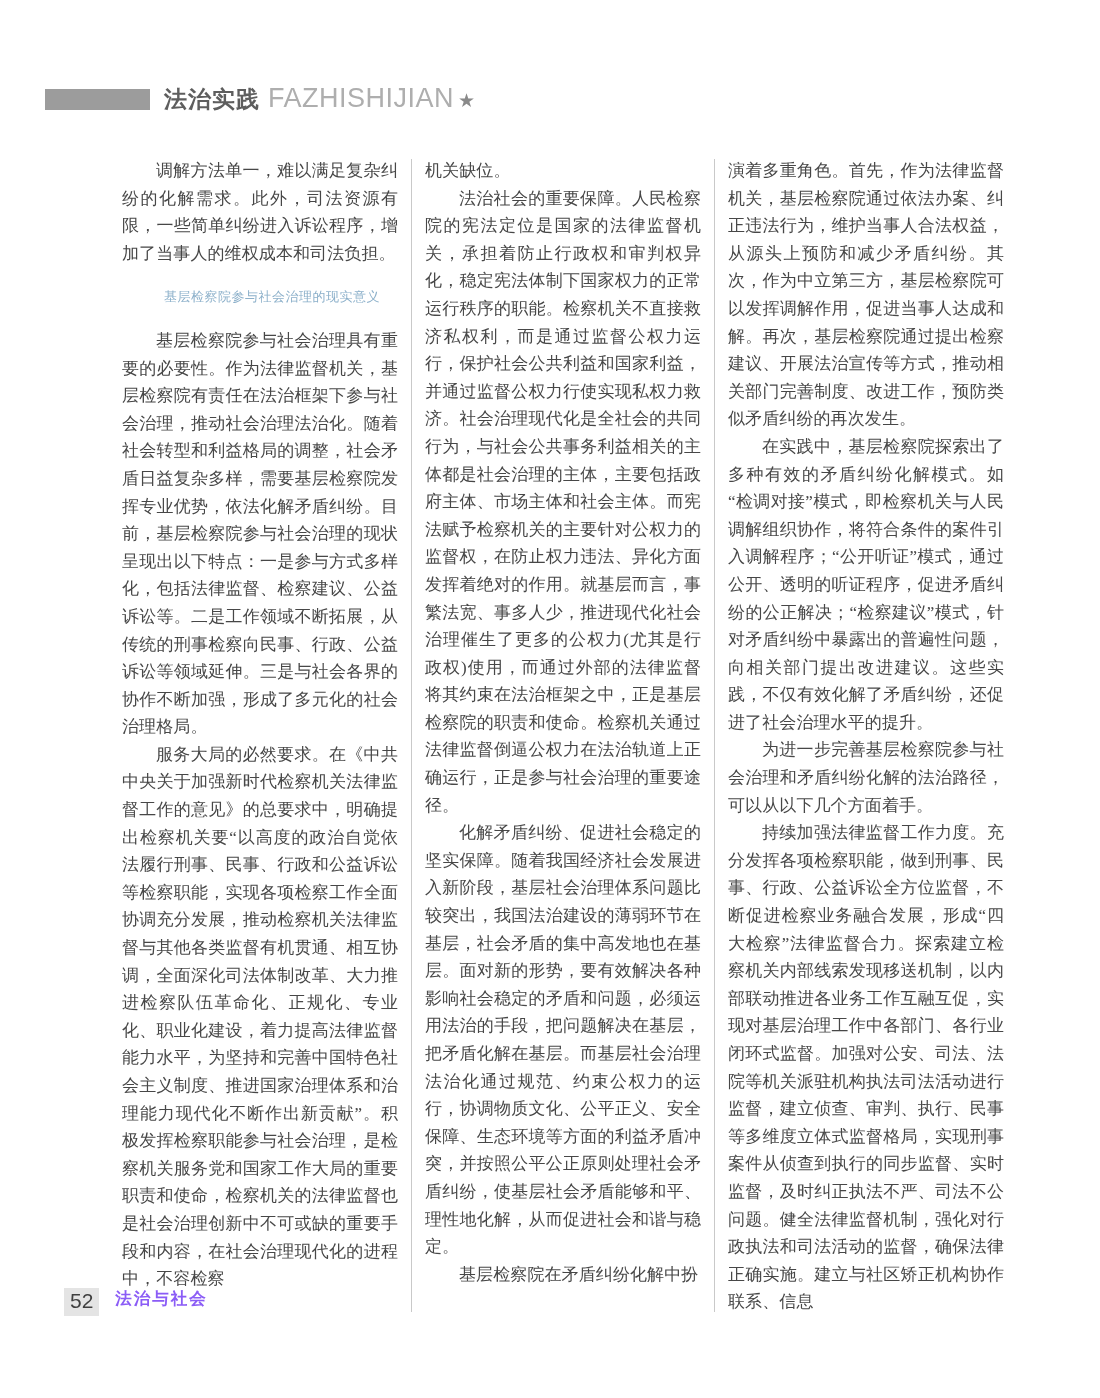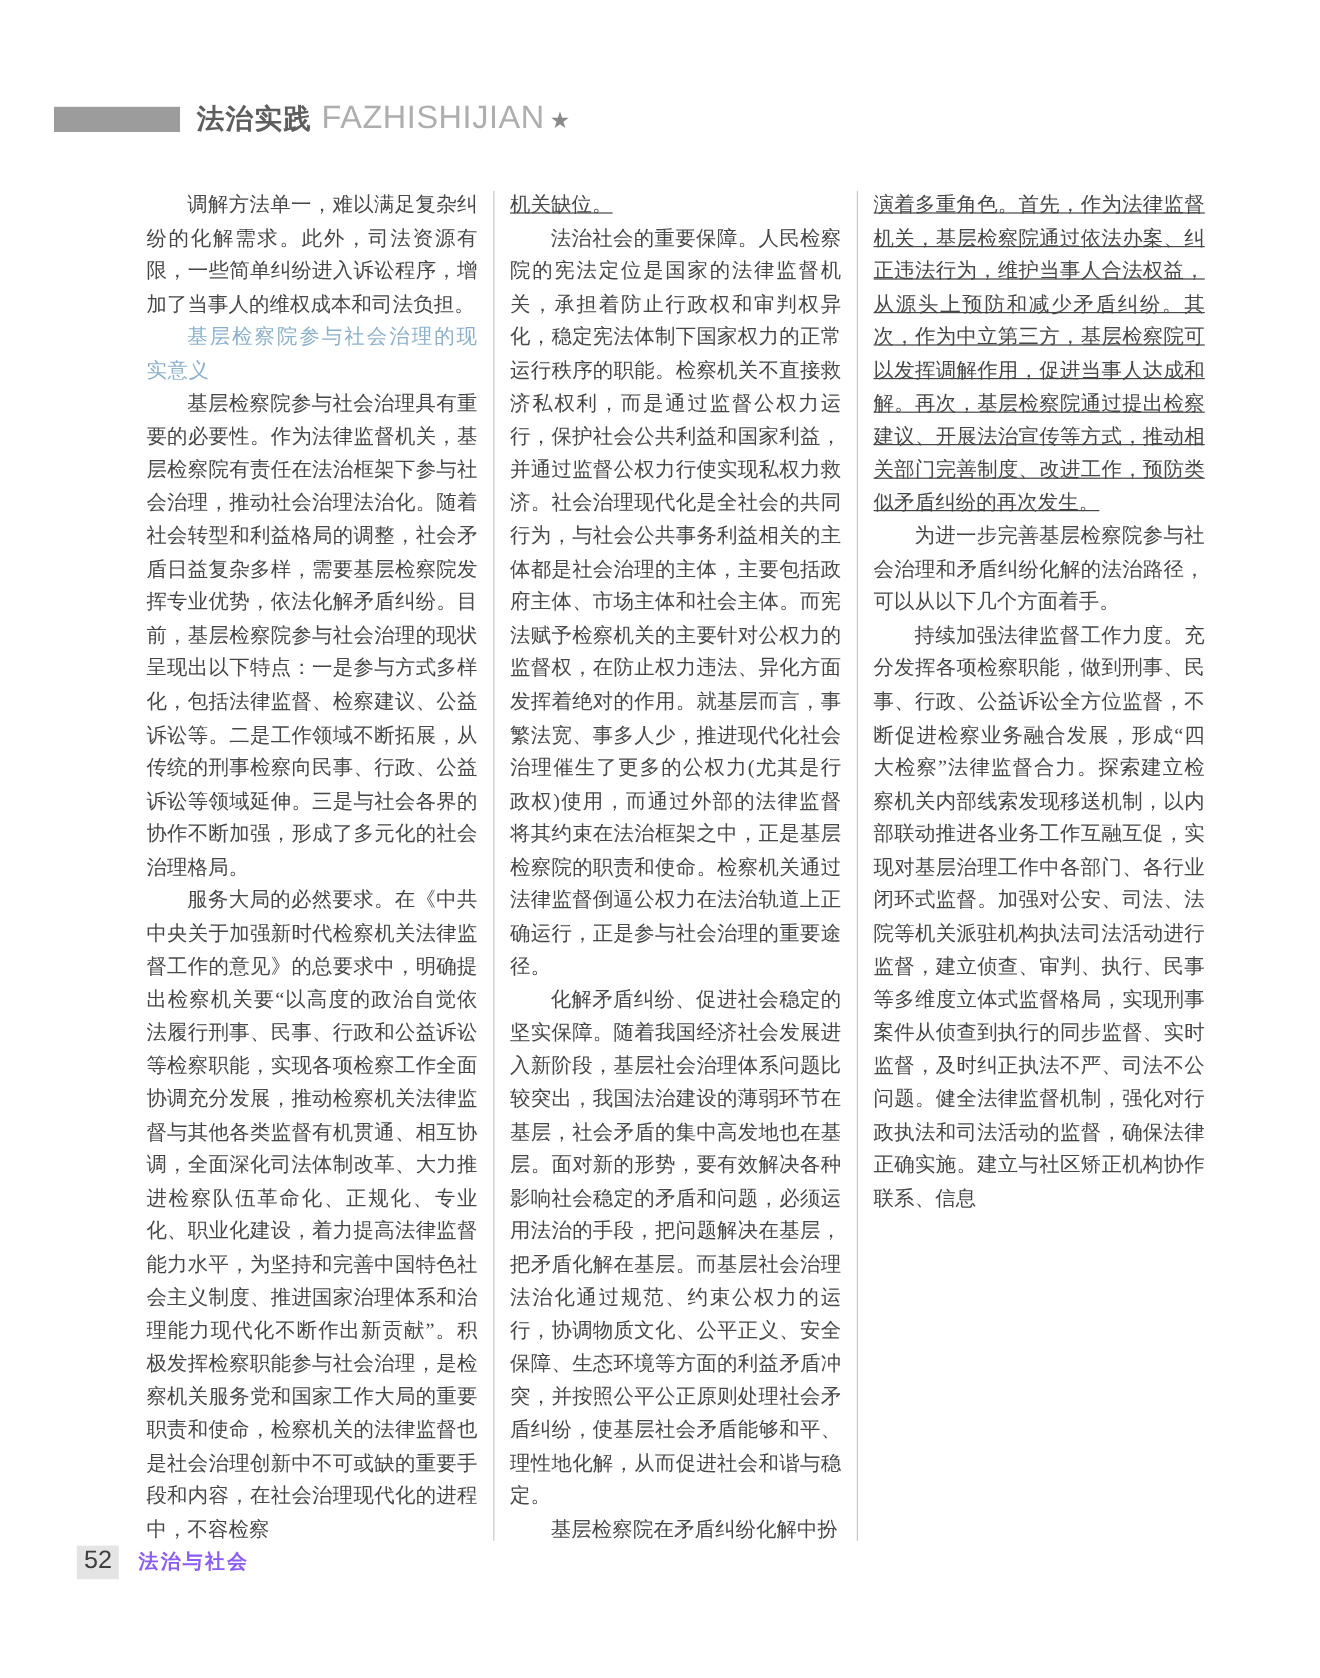--- a/index.html
+++ b/index.html
@@ -68,39 +68,38 @@
     text-align: justify;
     letter-spacing: 0.1px;
   }
   .col-divider {
     width: 1px;
     background: #c9c9c9;
     margin: 2px 13px 4px 13px;
   }
   .col p { margin: 0; }
   .para { text-indent: 2em; }
-  .cont { text-indent: 0; text-decoration: underline; }
+  .cont { text-indent: 0; }
   .col h2.heading {
-    margin: 0;
-    font-size: 17px;
+    margin: 16px;
+    font-size: 13px;
     font-weight: normal;
     line-height: 27.6px;
     text-indent: 2em;
     text-align: justify;
     letter-spacing: 0.5px;
     font-family: "Liberation Sans", "DejaVu Sans", sans-serif;
     color: #8cb0ca;
   }
 
   
   .page-footer {
     position: absolute;
     left: 64px; top: 1288px;
     display: flex;
-    align-items: center;
   }
   .page-number {
     background: #e4e4e4;
     color: #3f3f3f;
     font-family: "Liberation Sans", "DejaVu Sans", sans-serif;
     font-size: 21px;
     padding: 1px 6px 3px 6px;
   }
   .journal-name {
     margin-left: 16px;
@@ -140,20 +139,21 @@
       <p class="cont">机关缺位。</p>
       <p class="para">法治社会的重要保障。人民检察院的宪法定位是国家的法律监督机关，承担着防止行政权和审判权异化，稳定宪法体制下国家权力的正常运行秩序的职能。检察机关不直接救济私权利，而是通过监督公权力运行，保护社会公共利益和国家利益，并通过监督公权力行使实现私权力救济。社会治理现代化是全社会的共同行为，与社会公共事务利益相关的主体都是社会治理的主体，主要包括政府主体、市场主体和社会主体。而宪法赋予检察机关的主要针对公权力的监督权，在防止权力违法、异化方面发挥着绝对的作用。就基层而言，事繁法宽、事多人少，推进现代化社会治理催生了更多的公权力(尤其是行政权)使用，而通过外部的法律监督将其约束在法治框架之中，正是基层检察院的职责和使命。检察机关通过法律监督倒逼公权力在法治轨道上正确运行，正是参与社会治理的重要途径。</p>
       <p class="para">化解矛盾纠纷、促进社会稳定的坚实保障。随着我国经济社会发展进入新阶段，基层社会治理体系问题比较突出，我国法治建设的薄弱环节在基层，社会矛盾的集中高发地也在基层。面对新的形势，要有效解决各种影响社会稳定的矛盾和问题，必须运用法治的手段，把问题解决在基层，把矛盾化解在基层。而基层社会治理法治化通过规范、约束公权力的运行，协调物质文化、公平正义、安全保障、生态环境等方面的利益矛盾冲突，并按照公平公正原则处理社会矛盾纠纷，使基层社会矛盾能够和平、理性地化解，从而促进社会和谐与稳定。</p>
       <p class="para">基层检察院在矛盾纠纷化解中扮</p>
     </section>
 
     <div class="col-divider"></div>
 
     <section class="col">
       <p class="cont">演着多重角色。首先，作为法律监督机关，基层检察院通过依法办案、纠正违法行为，维护当事人合法权益，从源头上预防和减少矛盾纠纷。其次，作为中立第三方，基层检察院可以发挥调解作用，促进当事人达成和解。再次，基层检察院通过提出检察建议、开展法治宣传等方式，推动相关部门完善制度、改进工作，预防类似矛盾纠纷的再次发生。</p>
+      <p class="para">在实践中，基层检察院探索出了多种有效的矛盾纠纷化解模式。如“检调对接”模式，即检察机关与人民调解组织协作，将符合条件的案件引入调解程序；“公开听证”模式，通过公开、透明的听证程序，促进矛盾纠纷的公正解决；“检察建议”模式，针对矛盾纠纷中暴露出的普遍性问题，向相关部门提出改进建议。这些实践，不仅有效化解了矛盾纠纷，还促进了社会治理水平的提升。</p>
       <p class="para">为进一步完善基层检察院参与社会治理和矛盾纠纷化解的法治路径，可以从以下几个方面着手。</p>
       <p class="para">持续加强法律监督工作力度。充分发挥各项检察职能，做到刑事、民事、行政、公益诉讼全方位监督，不断促进检察业务融合发展，形成“四大检察”法律监督合力。探索建立检察机关内部线索发现移送机制，以内部联动推进各业务工作互融互促，实现对基层治理工作中各部门、各行业闭环式监督。加强对公安、司法、法院等机关派驻机构执法司法活动进行监督，建立侦查、审判、执行、民事等多维度立体式监督格局，实现刑事案件从侦查到执行的同步监督、实时监督，及时纠正执法不严、司法不公问题。健全法律监督机制，强化对行政执法和司法活动的监督，确保法律正确实施。建立与社区矫正机构协作联系、信息</p>
     </section>
 
   </div>
 
   <div class="page-footer">
     <span class="page-number">52</span>
     <span class="journal-name">法治与社会</span>
   </div>

